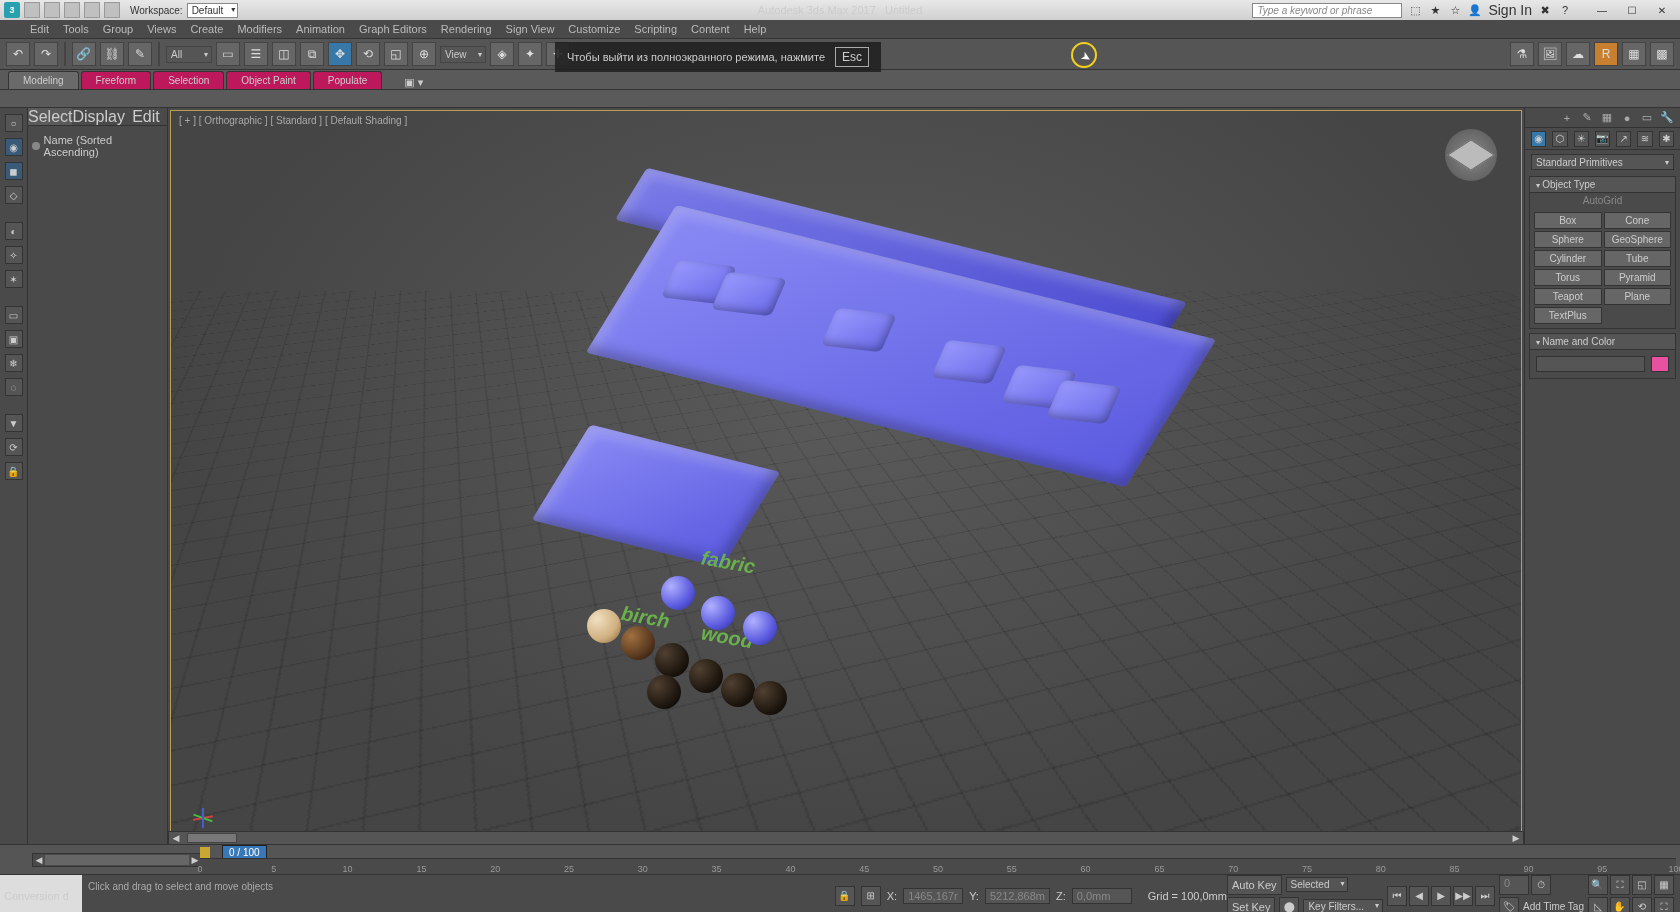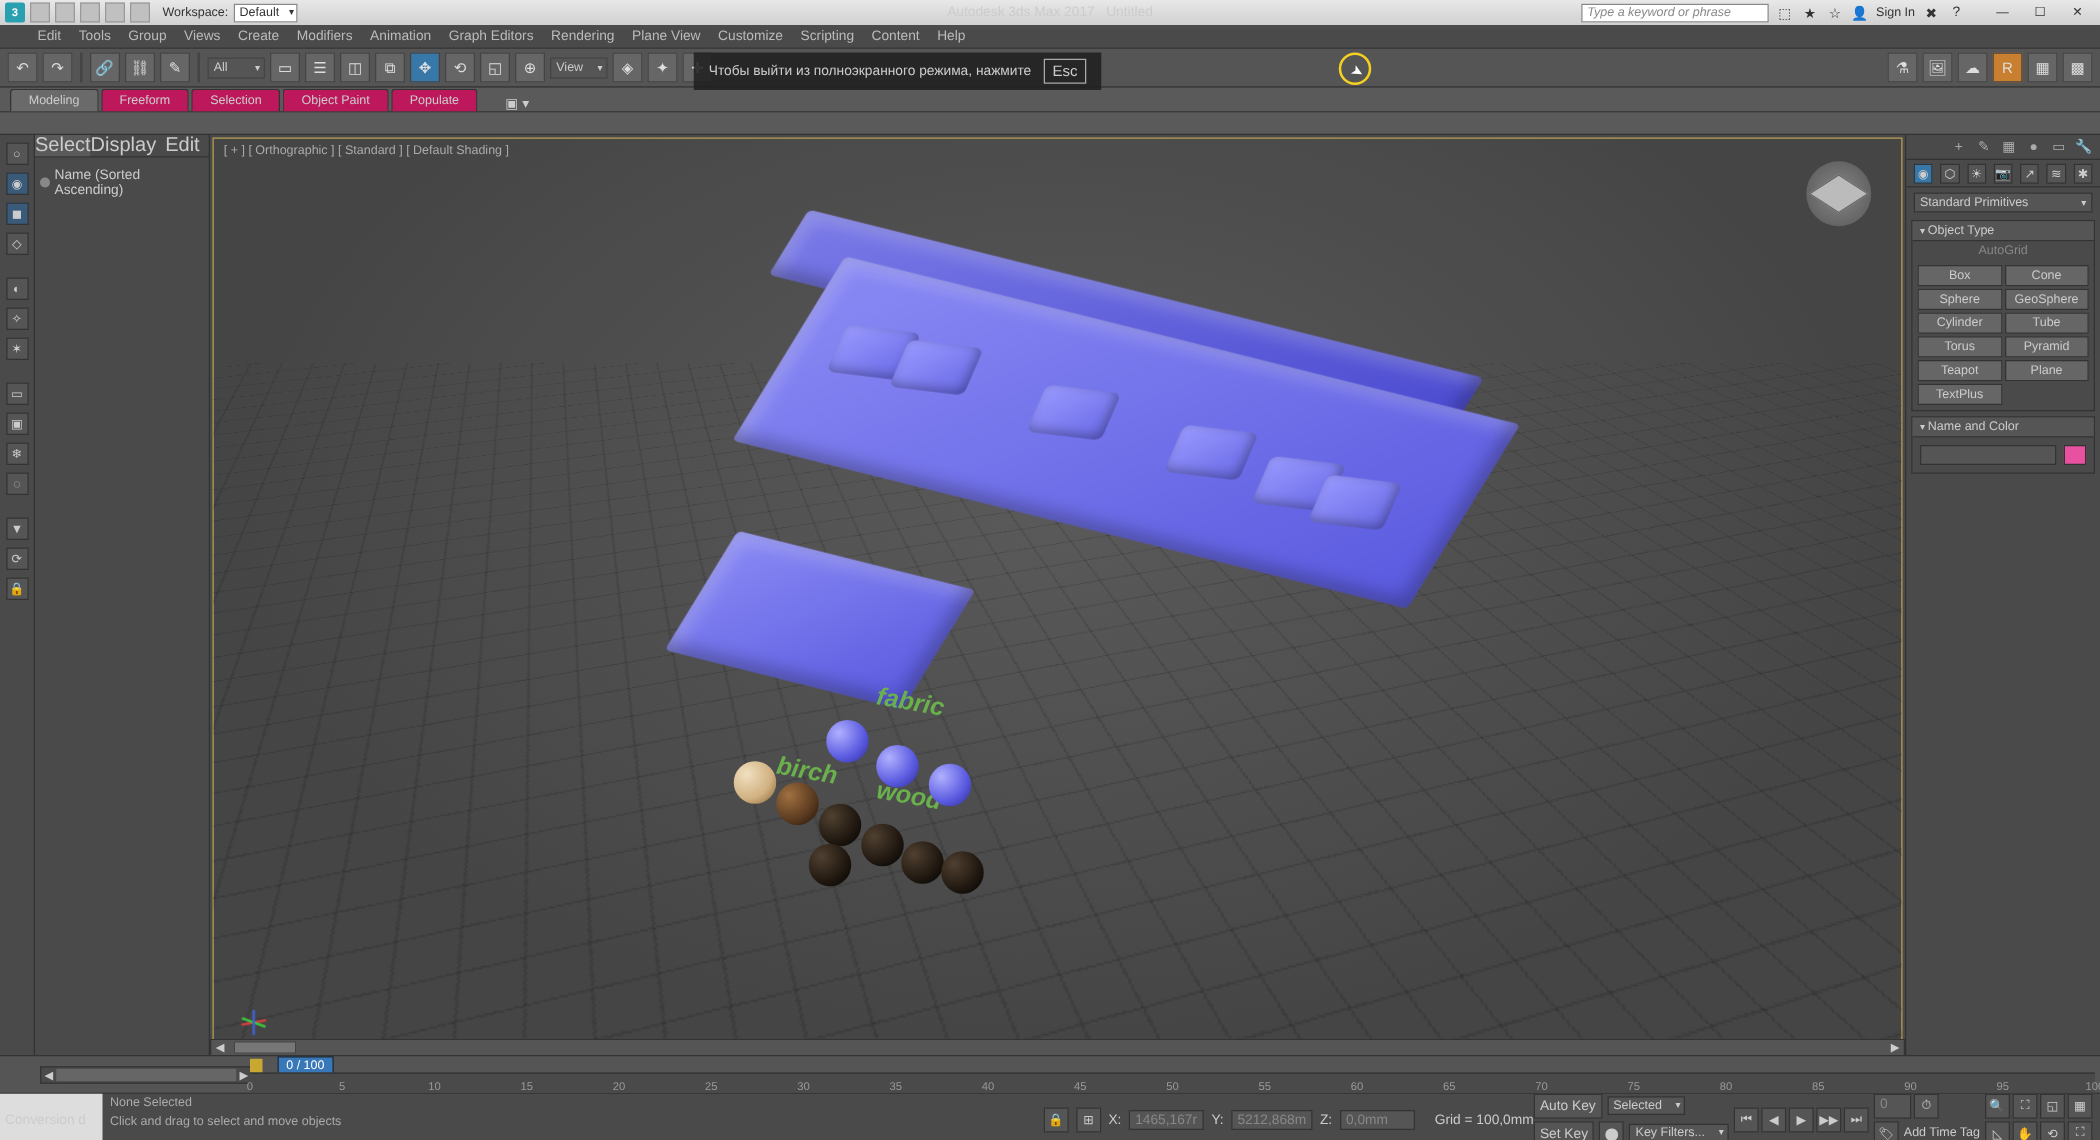--- a/index.html
+++ b/index.html
@@ -9,21 +9,21 @@
 .titlebar { height:20px; background:linear-gradient(#e8e8e8,#d0d0d0); display:flex; align-items:center; color:#333; position:relative; }
 .titlebar .left { display:flex; align-items:center; gap:4px; padding-left:4px; }
 .app-icon { width:16px; height:16px; background:#28a0b0; border-radius:2px; display:flex; align-items:center; justify-content:center; font-size:9px; color:#fff; font-weight:bold; }
 .qat-btn { width:16px; height:16px; background:#c0c0c0; border:1px solid #999; }
 .ws-label { font-size:10px; color:#333; margin-left:6px; }
 .ws-sel { background:#fff; border:1px solid #888; font-size:10px; color:#333; padding:1px 14px 1px 4px; position:relative; }
 .ws-sel::after { content:"▾"; position:absolute; right:2px; font-size:8px; }
 .titlebar .center { position:absolute; left:50%; transform:translateX(-50%); color:#333; font-size:11px; }
 .titlebar .right { position:absolute; right:4px; display:flex; align-items:center; gap:6px; }
 .search-box { width:150px; height:15px; background:#fff; border:1px solid #888; font-size:10px; color:#888; font-style:italic; padding-left:4px; line-height:13px; }
-.signin { color:#333; font-size:10px; }
+.signin { color:#333; font-size:14px; }
 .tb-icon { width:14px; height:14px; display:inline-flex; align-items:center; justify-content:center; font-size:11px; color:#333; }
 .win-controls { display:flex; gap:2px; margin-left:10px; }
 .win-btn { width:28px; height:16px; display:flex; align-items:center; justify-content:center; font-size:10px; color:#333; }
 .win-btn.close { color:#333; }
 
 
 .menubar { height:18px; background:#4a4a4a; display:flex; align-items:center; padding-left:30px; gap:14px; }
 .menubar span { font-size:11px; color:#bbb; }
 
 
@@ -181,21 +181,21 @@
 <div class="menubar">
   <span>Edit</span>
   <span>Tools</span>
   <span>Group</span>
   <span>Views</span>
   <span>Create</span>
   <span>Modifiers</span>
   <span>Animation</span>
   <span>Graph Editors</span>
   <span>Rendering</span>
-  <span>Plane View</span>
+  <span>Sign View</span>
   <span>Customize</span>
   <span>Scripting</span>
   <span>Content</span>
   <span>Help</span>
 </div>
 
 <div class="toolbar">
   <div class="tbtn">↶</div>
   <div class="tbtn">↷</div>
   <div class="tsep"></div>
@@ -413,21 +413,20 @@
         <span class="tick" style="left: 100%;">100</span>
       </div>
   </div>
 </div>
 
 <div class="status">
   <div class="left">
     <span>Conversion d</span>
   </div>
   <div class="mid">
-    <div class="row1">None Selected</div>
     <div class="row2">Click and drag to select and move objects</div>
   </div>
   <div class="coords">
     <div class="sbtn">🔒</div>
     <div class="sbtn">⊞</div>
     <span>X:</span>
     <div class="coord-box">1465,167r</div>
     <span>Y:</span>
     <div class="coord-box">5212,868m</div>
     <span>Z:</span>

